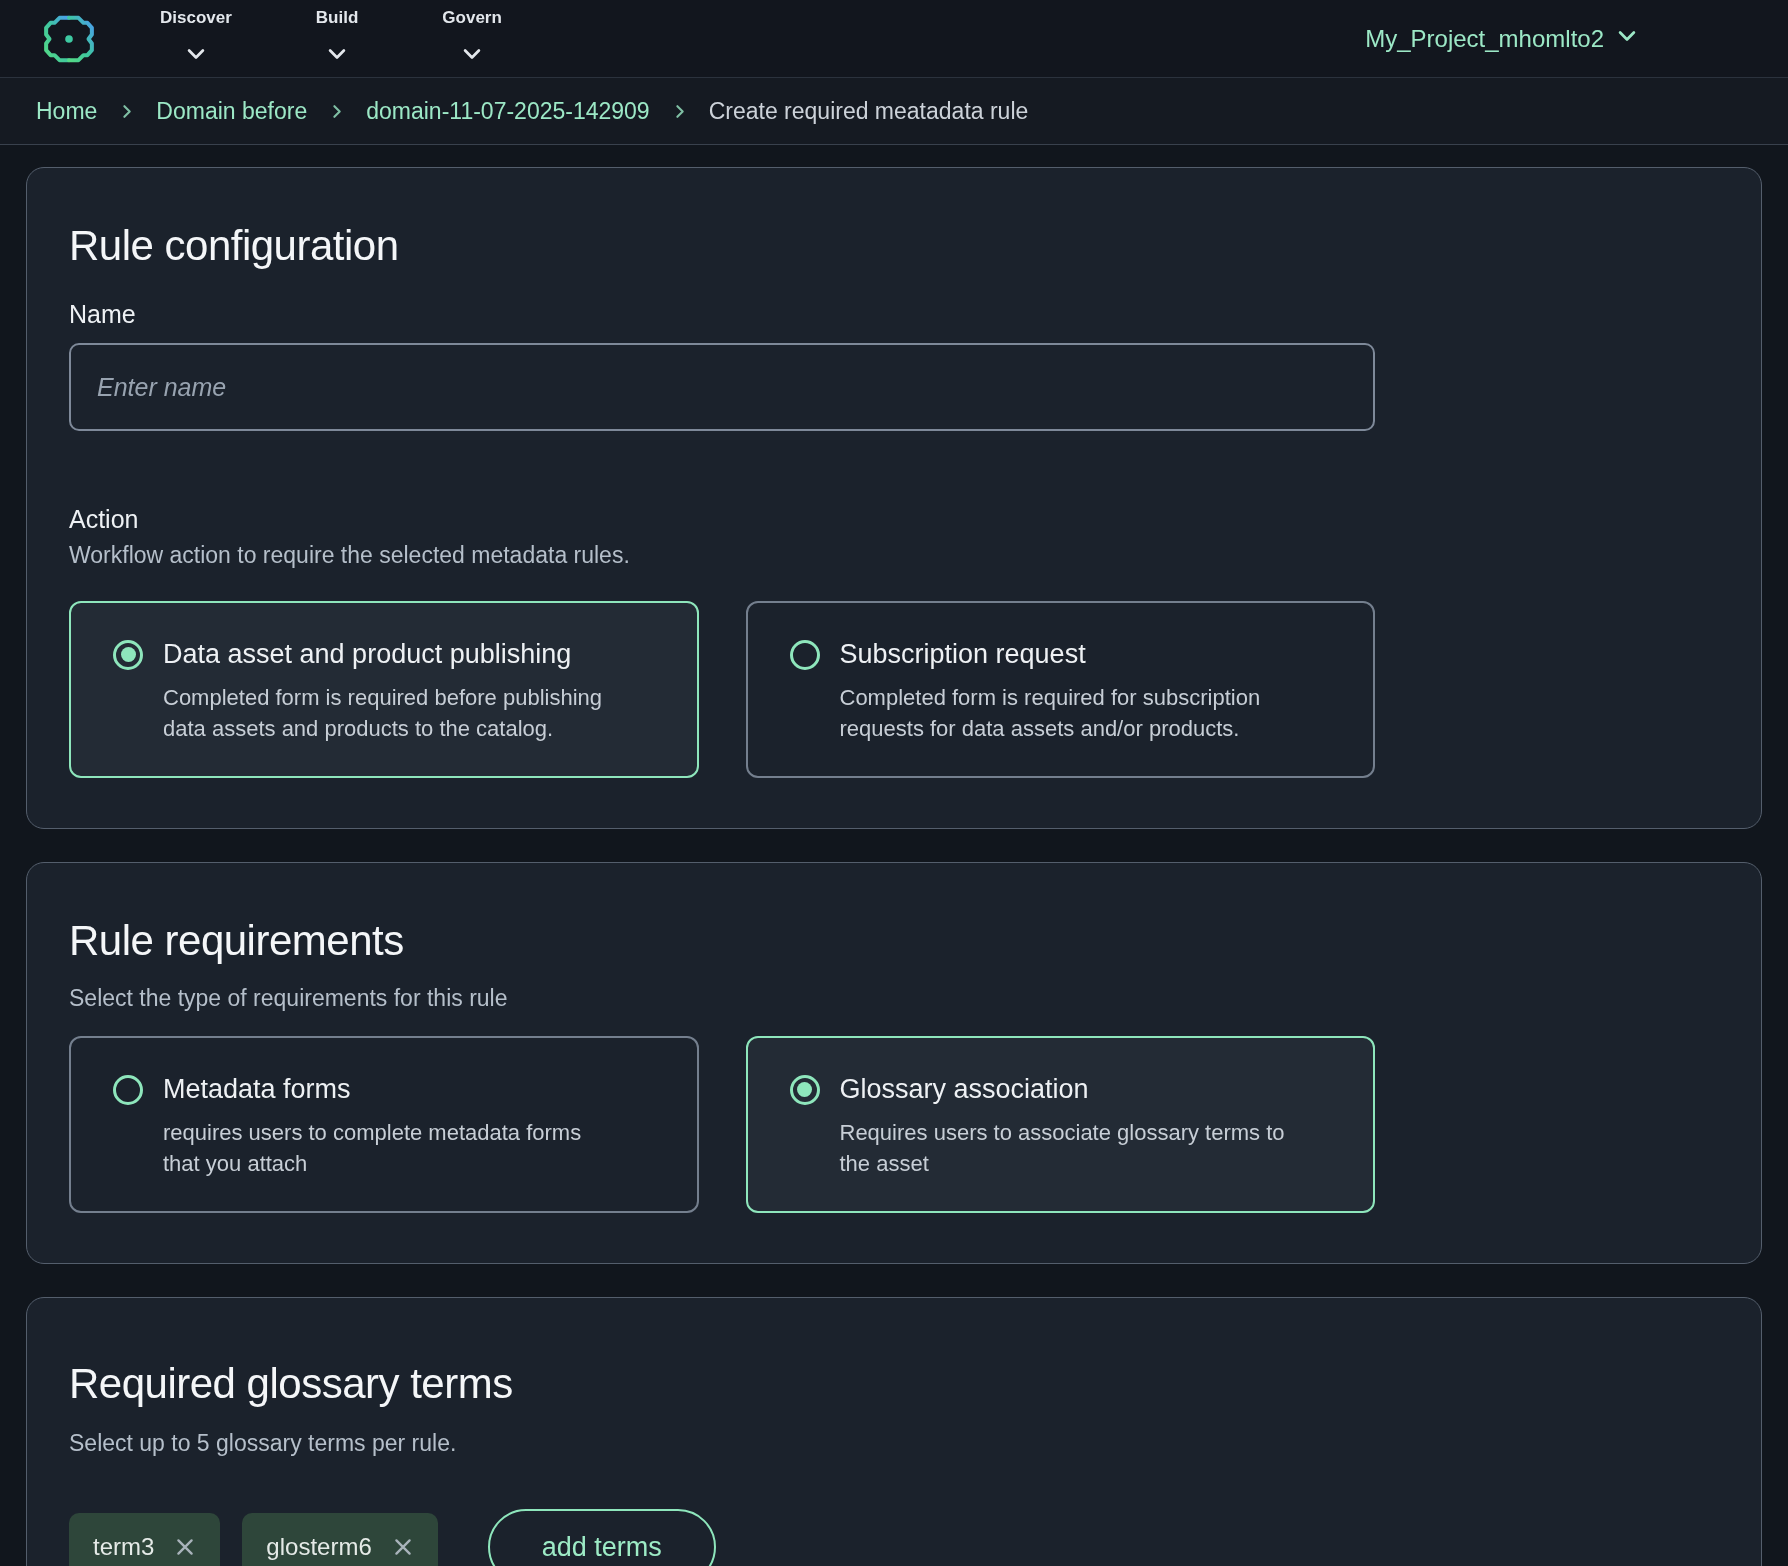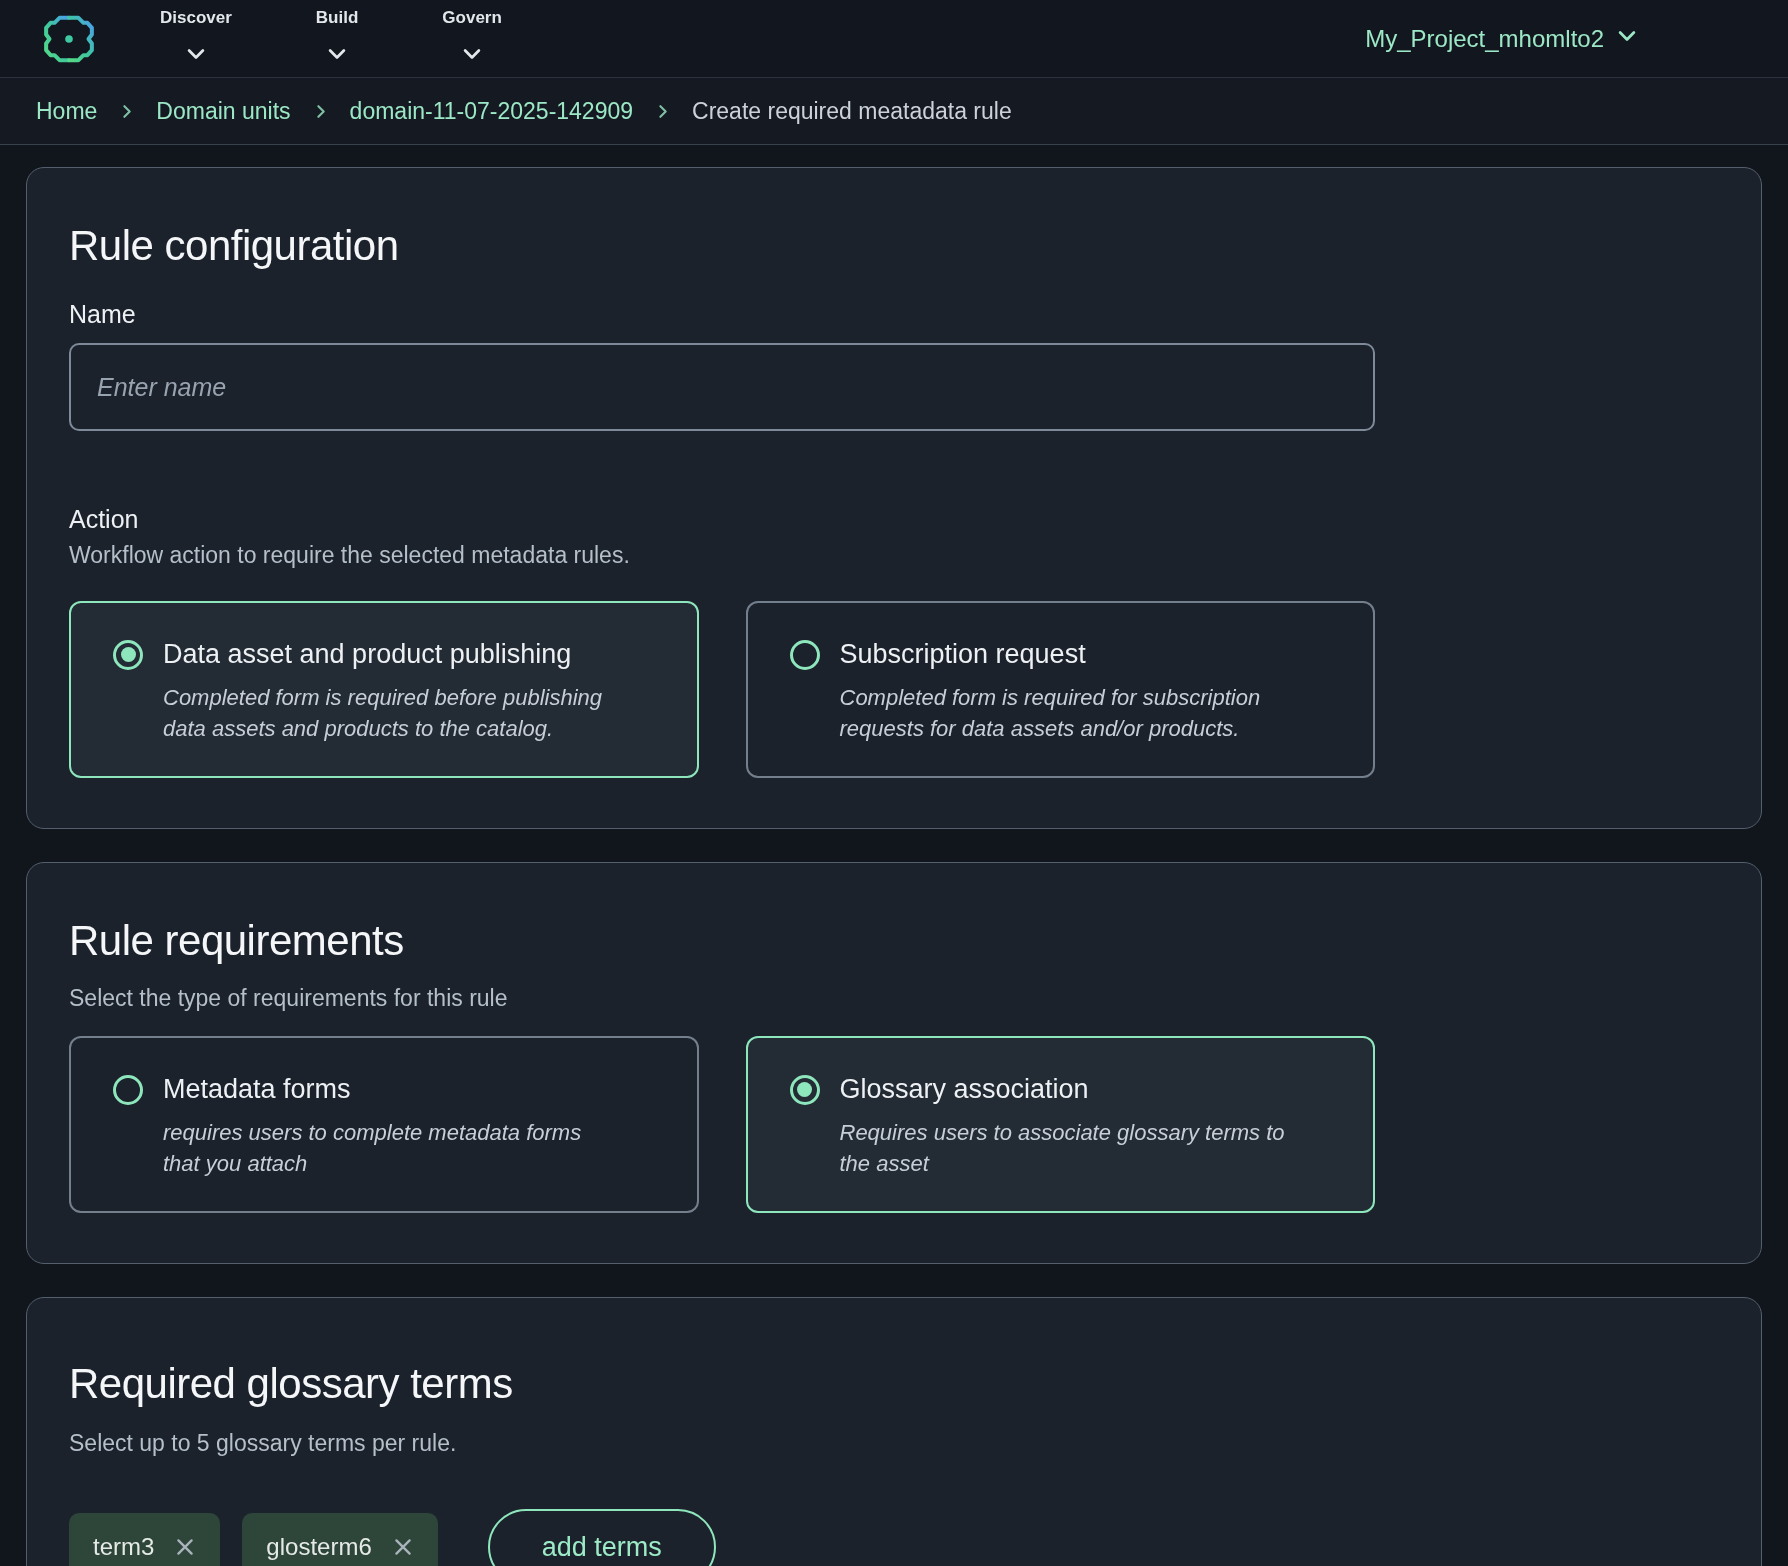--- a/index.html
+++ b/index.html
@@ -132,21 +132,20 @@
     cursor:pointer;
   }
   .radio .dot{display:none;width:15px;height:15px;border-radius:50%;background:var(--green);}
   .radio.checked .dot{display:block;}
   .tile-title{font-size:27px;color:var(--text);font-weight:400;}
   .tile-desc{
     margin:12px 0 0 50px;
     font-size:22px;
     line-height:31px;
     color:var(--desc);
-    font-style:italic;
   }
   
   .card.terms-card{margin-bottom:0;padding-top:62px;padding-bottom:80px;}
   .terms-desc{margin-bottom:52px;}
   .terms-row{display:flex;align-items:center;}
   .tag{
     display:flex;align-items:center;
     height:69px;
     background:var(--tag-bg);
     border-radius:10px;
@@ -234,21 +233,21 @@
   </button>
 </header>
 
 <nav class="breadcrumb">
   <a class="crumb-link">Home</a>
   <span class="crumb-sep">
     <svg width="17" height="17" viewBox="0 0 16 16" fill="none">
         <path d="M6 3 L11 8 L6 13" stroke="currentColor" stroke-width="2" stroke-linecap="round" stroke-linejoin="round"></path>
       </svg>
   </span>
-  <a class="crumb-link">Domain units</a>
+  <a class="crumb-link">Domain before</a>
   <span class="crumb-sep">
     <svg width="17" height="17" viewBox="0 0 16 16" fill="none">
         <path d="M6 3 L11 8 L6 13" stroke="currentColor" stroke-width="2" stroke-linecap="round" stroke-linejoin="round"></path>
       </svg>
   </span>
   <a class="crumb-link">domain-11-07-2025-142909</a>
   <span class="crumb-sep">
     <svg width="17" height="17" viewBox="0 0 16 16" fill="none">
         <path d="M6 3 L11 8 L6 13" stroke="currentColor" stroke-width="2" stroke-linecap="round" stroke-linejoin="round"></path>
       </svg>

